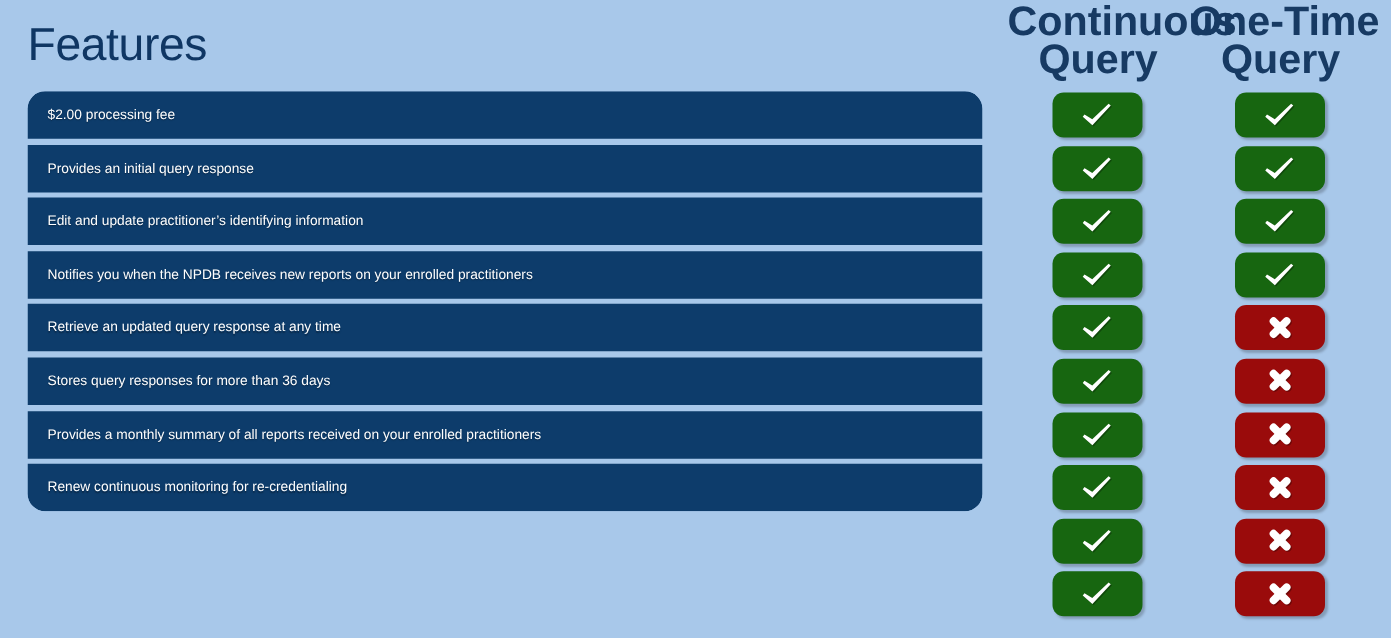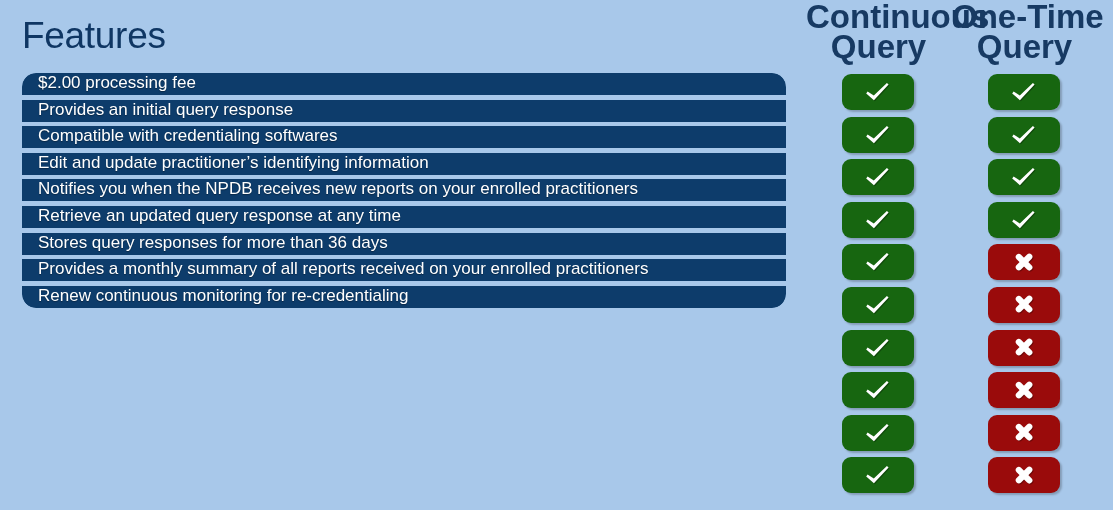--- a/index.html
+++ b/index.html
@@ -61,27 +61,27 @@
   .features-table {
     position: absolute;
     left: 22px;
     top: 73px;
     width: 764px;
     border-radius: 14px;
     overflow: hidden;
     background: #a8c8ea;
   }
   .feature-row {
-    height: 22px;
+    height: 38px;
     background: #0d3c6b;
     color: #ffffff;
     display: flex;
-    align-items: flex-start;
+    align-items: center;
     padding: 0 16px;
-    font-size: 17px;
+    font-size: 11px;
     line-height: 20px;
     box-sizing: border-box;
     white-space: nowrap;
     margin-bottom: 4.6px;
     text-shadow: 0 1px 1px rgba(0,0,0,0.35);
   }
   .feature-row:last-child { margin-bottom: 0; }
   .features-table .feature-row:first-child {
     border-top-left-radius: 14px;
     border-top-right-radius: 14px;
@@ -145,23 +145,20 @@
   </div>
 
   <div class="features-table" id="features-table">
       <div class="feature-row">
         <span>$2.00 processing fee</span>
       </div>
       <div class="feature-row">
         <span>Provides an initial query response</span>
       </div>
       <div class="feature-row">
-        <span>Compatible with credentialing softwares</span>
-      </div>
-      <div class="feature-row">
         <span>Edit and update practitioner’s identifying information</span>
       </div>
       <div class="feature-row">
         <span>Notifies you when the NPDB receives new reports on your enrolled practitioners</span>
       </div>
       <div class="feature-row">
         <span>Retrieve an updated query response at any time</span>
       </div>
       <div class="feature-row">
         <span>Stores query responses for more than 36 days</span>

